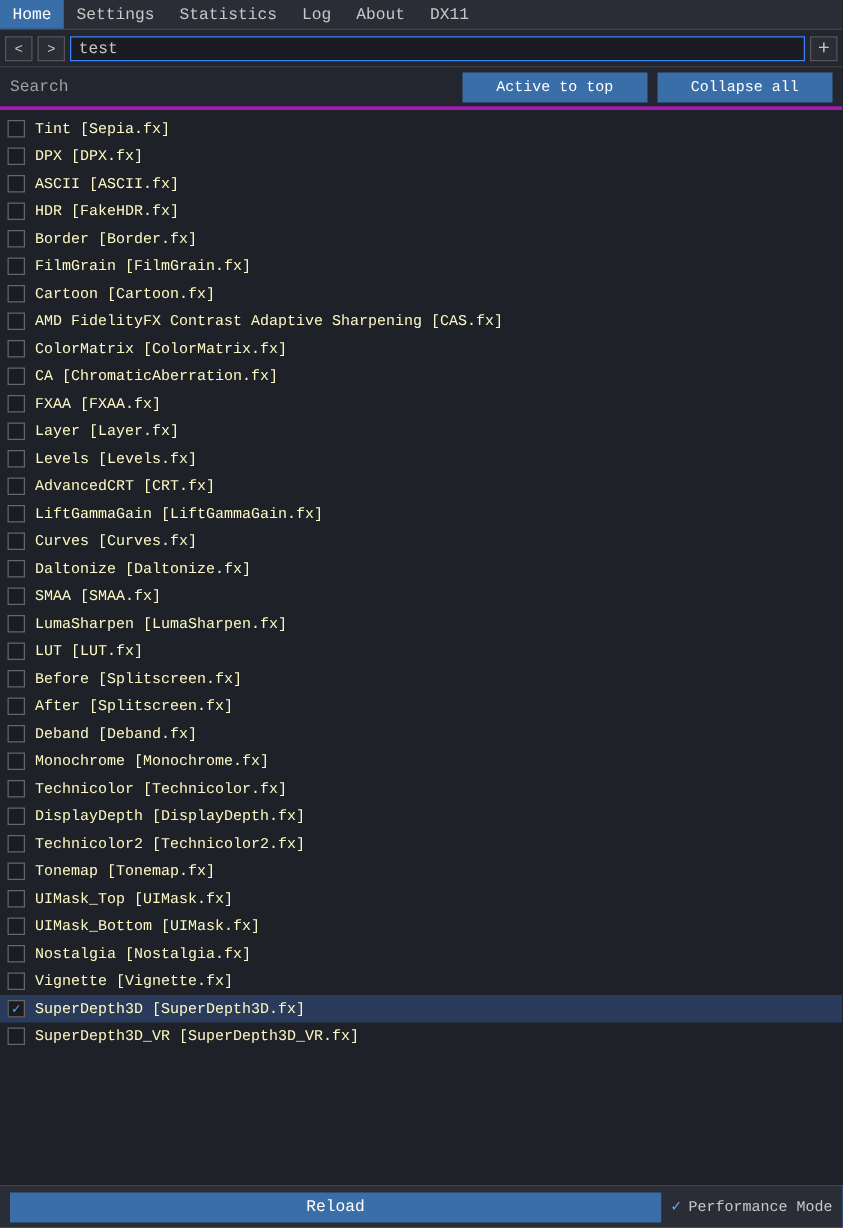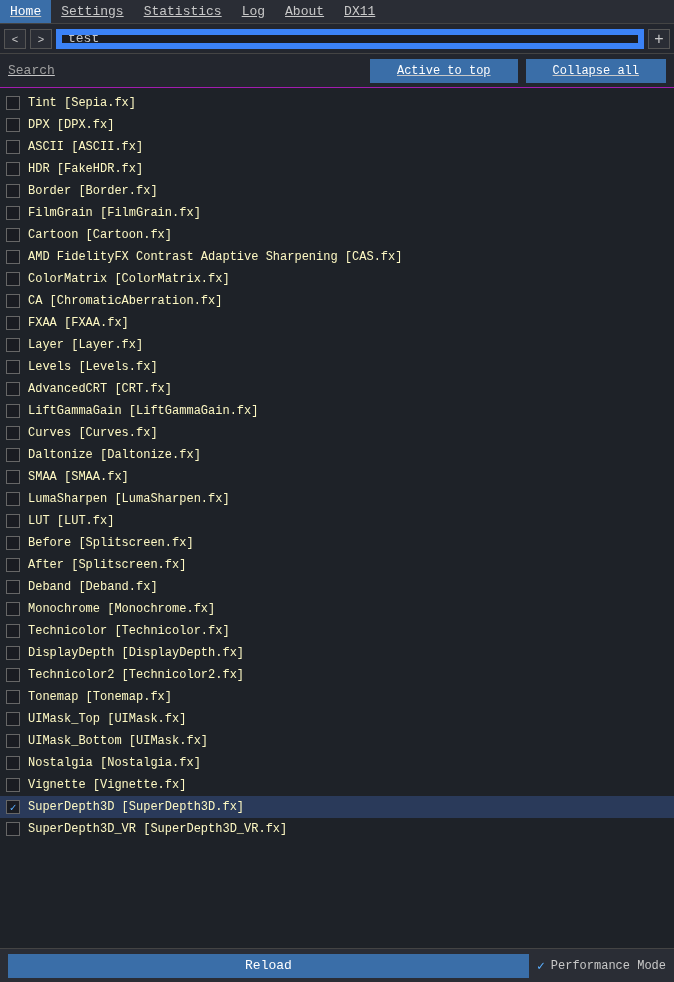--- a/index.html
+++ b/index.html
@@ -12,21 +12,20 @@
       color: #c8c8c8;
       overflow: hidden;
     }
 
     
     #menu-bar {
       display: flex;
       background: #2a2d35;
       border-bottom: 1px solid #444;
       height: 24px;
-      text-decoration: underline;
     }
     .menu-item {
       padding: 3px 10px;
       cursor: pointer;
       color: #c8c8c8;
       font-size: 13px;
       height: 100%;
       display: flex;
       align-items: center;
     }
@@ -53,21 +52,21 @@
       height: 20px;
       cursor: pointer;
       display: flex;
       align-items: center;
       justify-content: center;
       font-size: 11px;
     }
     #preset-name {
       flex: 1;
       background: #1a1c22;
-      border: 6px solid #3b82f6;
+      border: 1px solid #3b82f6;
       color: #c8c8c8;
       height: 20px;
       padding: 0 6px;
       font-family: 'Courier New', Courier, monospace;
       font-size: 13px;
     }
     #add-btn {
       background: #2a2d35;
       border: 1px solid #555;
       color: #c8c8c8;
@@ -79,25 +78,24 @@
       justify-content: center;
       font-size: 16px;
       line-height: 1;
     }
 
     
     #toolbar {
       display: flex;
       align-items: center;
       background: #23262e;
-      border-bottom: 1px solid #a21caf;
+      border-bottom: 3px solid #a21caf;
       height: 34px;
       padding: 0 8px;
       gap: 8px;
-      text-decoration: underline;
     }
     #search-label {
       color: #a0a0a0;
       font-size: 13px;
       flex: 1;
     }
     .toolbar-btn {
       background: #3a6ea8;
       border: none;
       color: #fff;

